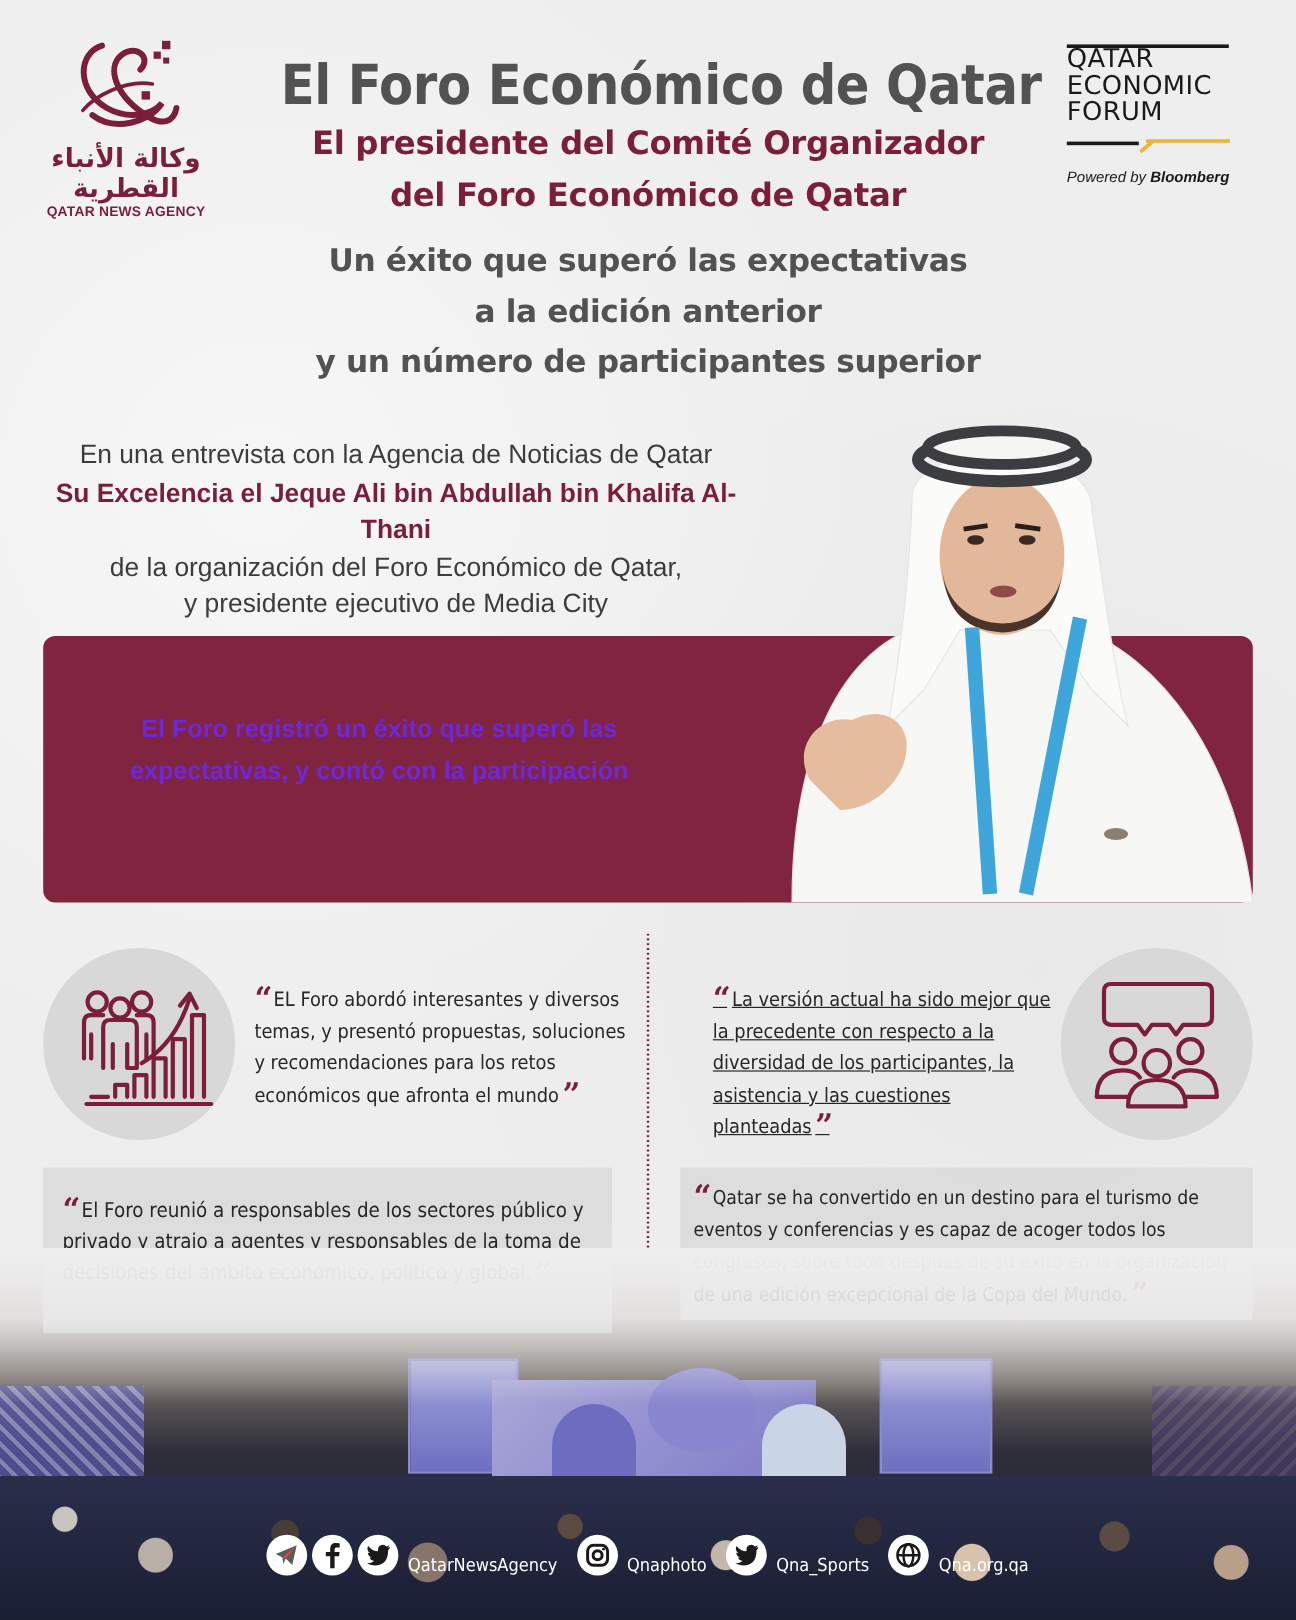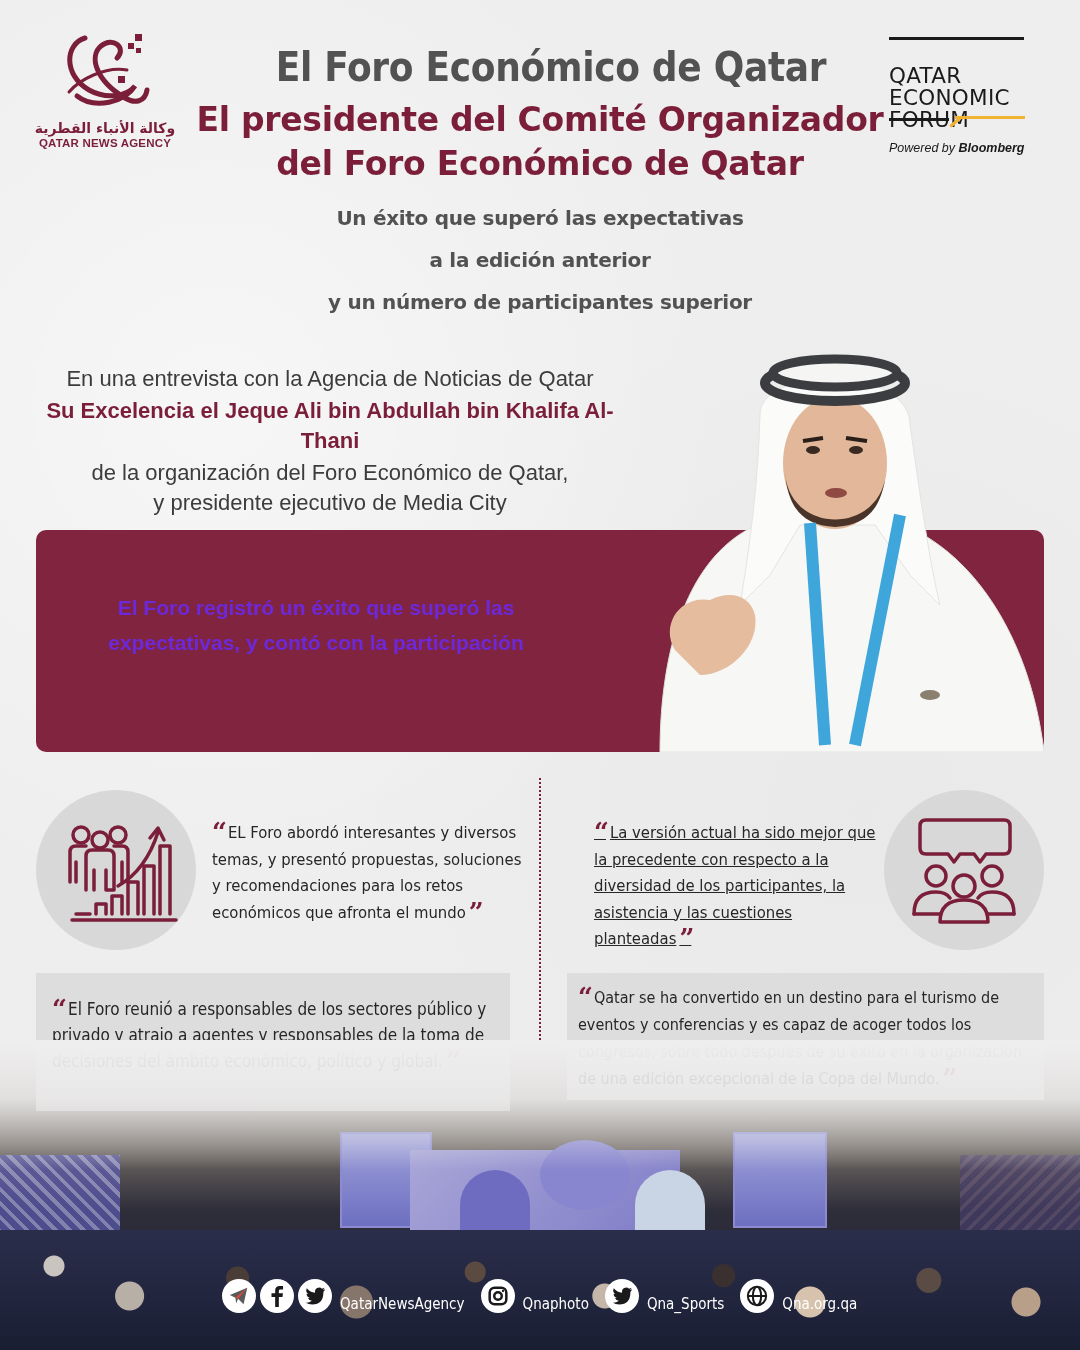--- a/index.html
+++ b/index.html
@@ -11,38 +11,38 @@
       radial-gradient(circle at 20% 30%, rgba(255,255,255,0.5) 0, rgba(255,255,255,0) 40%),
       radial-gradient(circle at 80% 60%, rgba(230,230,230,0.6) 0, rgba(230,230,230,0) 45%);
     font-family: "Liberation Sans", "DejaVu Sans", sans-serif;
     color: #4a4a4a;
   }
   .abs { position: absolute; }
 
   
   #qna-logo { left: 30px; top: 30px; width: 150px; height: 130px; text-align: center; }
   #qna-logo svg { display: block; margin: 0 auto; }
-  #qna-logo .ar { font-family: "DejaVu Sans", sans-serif; color: #7b1e3a; font-size: 14px; font-weight: bold; margin-top: 2px; direction: rtl; }
+  #qna-logo .ar { font-family: "DejaVu Sans", sans-serif; color: #7b1e3a; font-size: 22px; font-weight: bold; margin-top: 2px; direction: rtl; }
   #qna-logo .en { color: #7b1e3a; font-size: 11.5px; font-weight: bold; letter-spacing: 0.2px; margin-top: 1px; }
 
   
   #qef-logo { left: 889px; top: 37px; width: 140px; height: 125px; }
   #qef-logo .bar-top { position: absolute; left: 0; top: 0; width: 135px; height: 3px; background: #1a1a1a; }
-  #qef-logo .words { position: absolute; left: 0; top: 28px; font-size: 21.5px; line-height: 22px; color: #1a1a1a; letter-spacing: 0.3px; font-family: "DejaVu Sans", sans-serif; }
+  #qef-logo .words { position: absolute; left: 0; top: 2px; font-size: 21.5px; line-height: 22px; color: #1a1a1a; letter-spacing: 0.3px; font-family: "DejaVu Sans", sans-serif; }
   #qef-logo .bar-bot { position: absolute; left: 0; top: 81px; width: 60px; height: 3px; background: #1a1a1a; }
   #qef-logo .bar-gold { position: absolute; left: 66px; top: 79px; width: 70px; height: 3px; background: #f2b233; }
   #qef-logo .bar-gold-diag { position: absolute; left: 58px; top: 79px; width: 14px; height: 3px; background: #f2b233; transform: rotate(-40deg); transform-origin: right center; }
   #qef-logo .powered { position: absolute; left: 0; top: 104px; font-size: 12.5px; color: #1a1a1a; white-space: nowrap; font-style: italic; }
   #qef-logo .powered b { font-weight: bold; }
 
   
   .hdr { position: absolute; left: 0; width: 1080px; text-align: center; font-family: "DejaVu Sans", sans-serif; font-weight: bold; letter-spacing: -0.3px; }
-  #title-main { top: 44px; font-size: 40px; color: #525252; font-family: "DejaVu Sans Condensed", "DejaVu Sans", sans-serif; padding-left: 22px; }
-  #title-sub { top: 98px; font-size: 33px; line-height: 44px; color: #7b1e3a; }
-  #title-lead { top: 197px; font-size: 20px; line-height: 42px; color: #525252; font-weight: bold; }
+  #title-main { top: 44px; font-size: 46px; color: #525252; font-family: "DejaVu Sans Condensed", "DejaVu Sans", sans-serif; padding-left: 22px; }
+  #title-sub { top: 98px; font-size: 27px; line-height: 44px; color: #7b1e3a; }
+  #title-lead { top: 197px; font-size: 26px; line-height: 42px; color: #525252; font-weight: bold; }
 
   
   #intro { position: absolute; left: 30px; width: 600px; top: 364px; text-align: center; font-size: 22px; line-height: 30px; color: #3c3c3c; }
   #intro .name { color: #7b1e3a; font-weight: bold; margin: 2px 0; }
 
   
   #banner { position: absolute; left: 36px; top: 530px; width: 1008px; height: 222px; background: #80243f; border-radius: 10px; }
   #banner-text { position: absolute; left: 36px; top: 590px; width: 560px; text-align: center; font-size: 21px; line-height: 35px; font-weight: bold; color: #6d28d9; }
 
   

